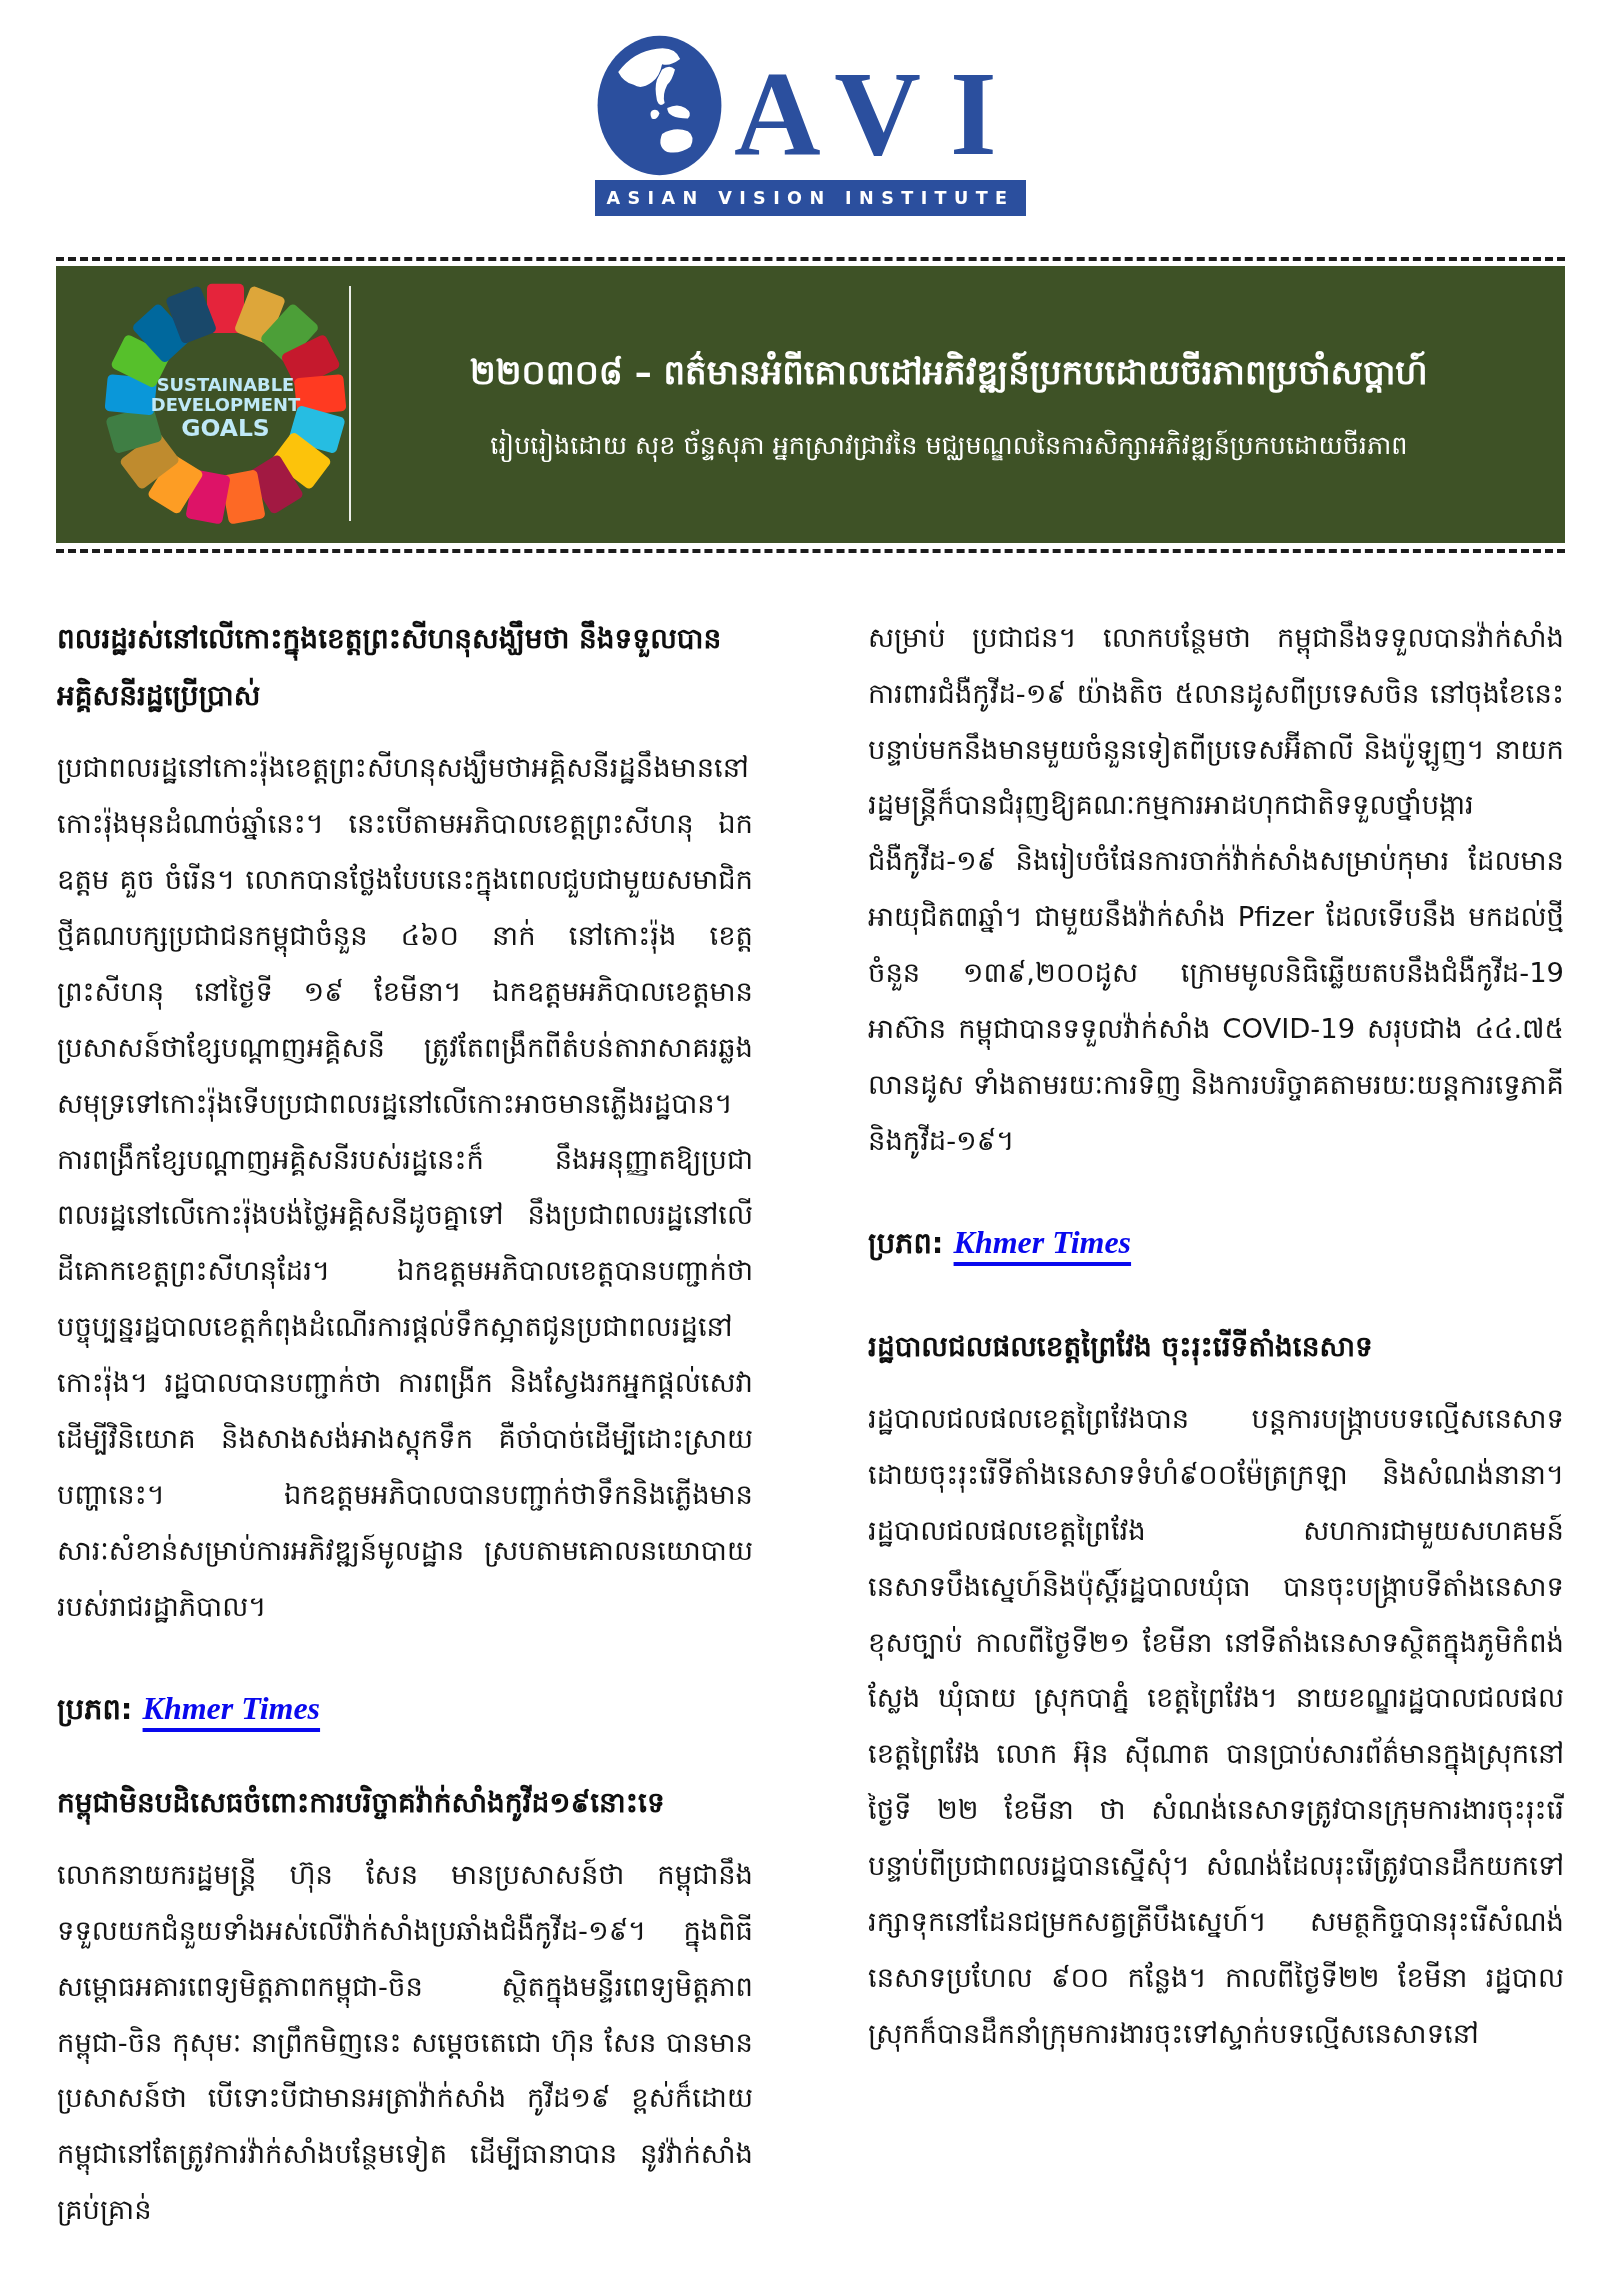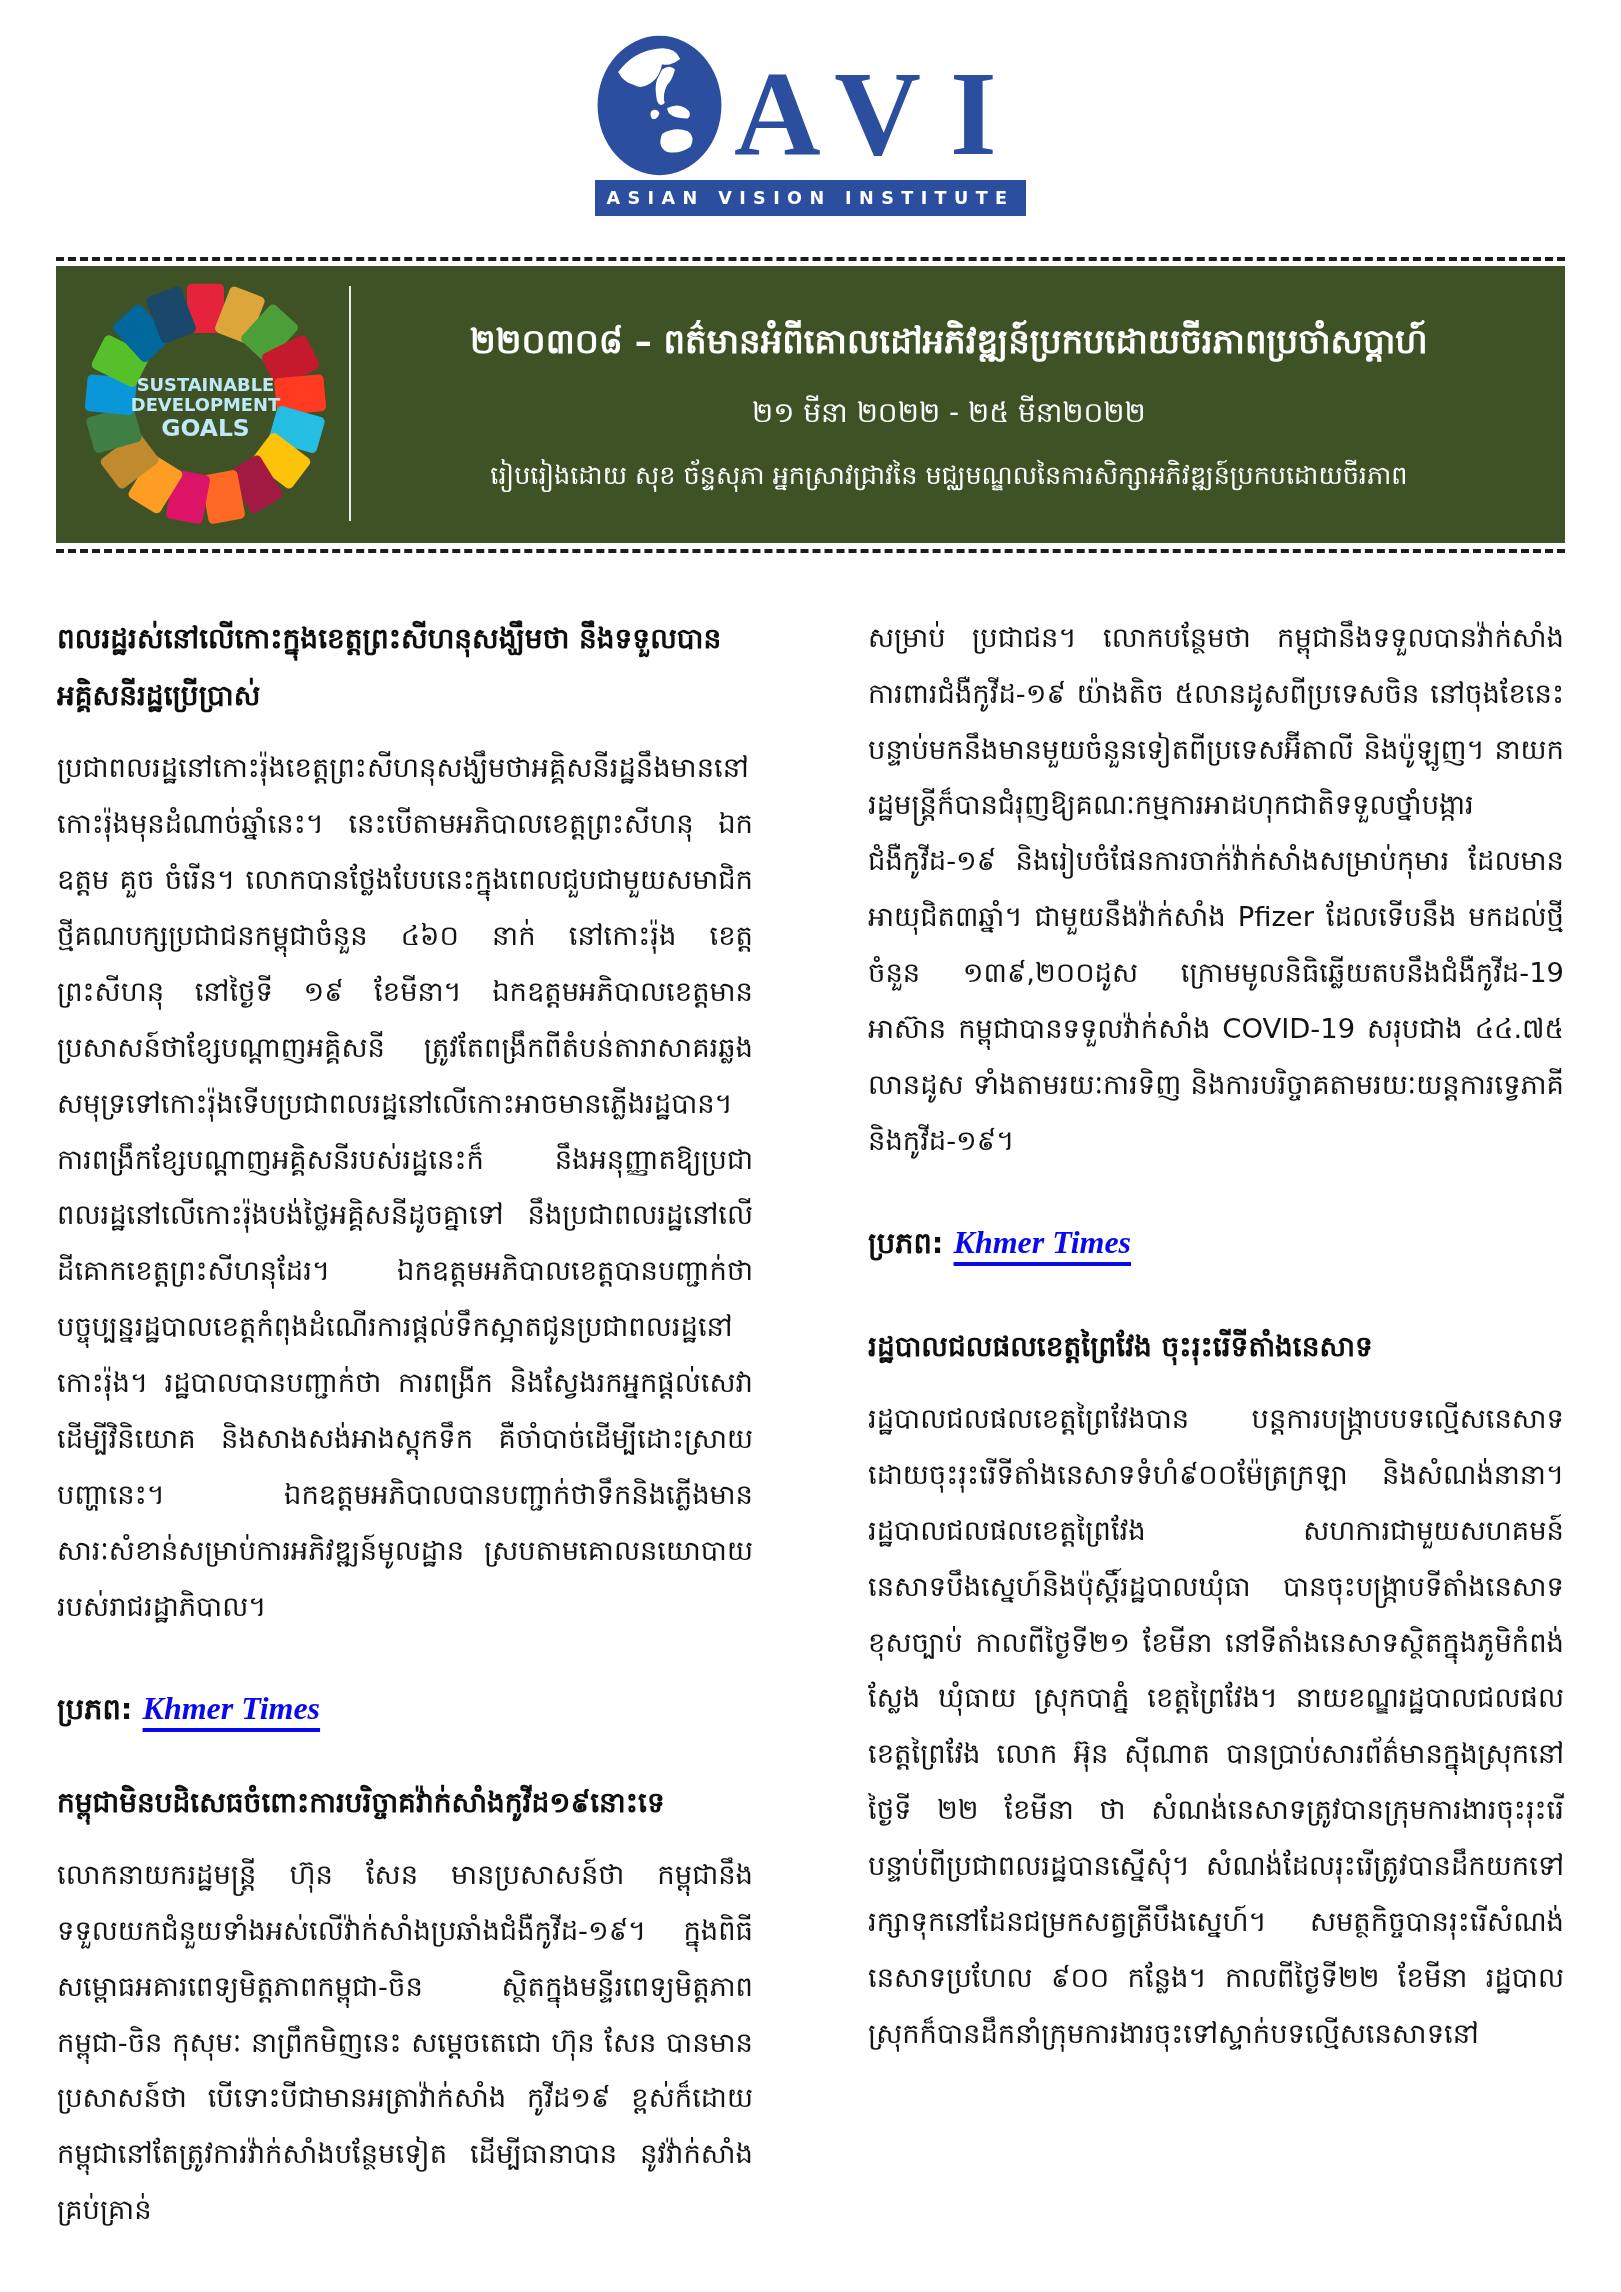--- a/index.html
+++ b/index.html
@@ -37,21 +37,21 @@
     margin:41px 56px 0;
     border-top:4.9px dashed #1c1c1c;
     border-bottom:4.9px dashed #1c1c1c;
     padding:5.9px 0;
   }
   .banner{
     background:var(--banner-bg);
     display:flex;align-items:center;
     padding:13.7px 21.6px 15.7px 25.5px;
   }
-  .banner-left{flex:0 0 267px;display:flex;justify-content:flex-start;align-items:center;}
+  .banner-left{flex:0 0 267px;display:flex;justify-content:flex-end;align-items:center;}
   .sdg-wheel{width:247px;height:247px;}
   .banner-divider{width:2px;align-self:stretch;background:rgba(255,255,255,.9);margin:5.9px 3.9px 5.9px 0;}
   .banner-text{flex:1;color:#fff;text-align:center;padding:0 45px;}
   .banner-title{font-size:34px;font-weight:bold;line-height:1.8;}
   .banner-issue{font-size:28px;margin-top:15.7px;line-height:1.5;}
   .banner-date{font-size:28px;margin-top:19.6px;line-height:1.5;}
   .banner-byline{font-size:25.5px;margin-top:21.6px;line-height:1.6;}
 
   
   .columns{display:flex;gap:115px;padding:57px 57px 63px;}
@@ -120,21 +120,20 @@
               <rect x="-15" y="-97" width="30" height="40" rx="4" fill="#19486A" transform="translate(100,100) rotate(338.8235294117647)"></rect>
             </g>
           <text x="100" y="90" text-anchor="middle" font-size="14.5" font-weight="bold" fill="#BFE9F7">SUSTAINABLE</text>
           <text x="100" y="106" text-anchor="middle" font-size="14.5" font-weight="bold" fill="#BFE9F7">DEVELOPMENT</text>
           <text x="100" y="126" text-anchor="middle" font-size="19" font-weight="bold" fill="#BFE9F7">GOALS</text>
         </svg>
       </div>
       <div class="banner-divider"></div>
       <div class="banner-text">
         <div class="banner-title">២២០៣០៨ – ពត៌មានអំពីគោលដៅអភិវឌ្ឍន៍ប្រកបដោយចីរភាពប្រចាំសប្ដាហ៍</div>
-        <div class="banner-date">២១ មីនា ២០២២ - ២៥ មីនា២០២២</div>
         <div class="banner-byline">រៀបរៀងដោយ សុខ ច័ន្ទសុភា អ្នកស្រាវជ្រាវនៃ មជ្ឈមណ្ឌលនៃការសិក្សាអភិវឌ្ឍន៍ប្រកបដោយចីរភាព</div>
       </div>
     </div>
   </div>
 
   <div class="columns">
 
     <div class="col">
       <h2 class="article-heading">ពលរដ្ឋរស់នៅលើកោះក្នុងខេត្តព្រះសីហនុសង្ឃឹមថា នឹងទទួលបាន អគ្គិសនីរដ្ឋប្រើប្រាស់</h2>
       <p class="article-body">ប្រជាពលរដ្ឋនៅកោះរ៉ុងខេត្តព្រះសីហនុសង្ឃឹមថាអគ្គិសនីរដ្ឋនឹងមាននៅកោះរ៉ុងមុនដំណាច់ឆ្នាំនេះ។ នេះបើតាមអភិបាលខេត្តព្រះសីហនុ ឯកឧត្តម គួច ចំរើន។ លោកបានថ្លែងបែបនេះក្នុងពេលជួបជាមួយសមាជិកថ្មីគណបក្សប្រជាជនកម្ពុជាចំនួន ៤៦០ នាក់ នៅកោះរ៉ុង ខេត្តព្រះសីហនុ នៅថ្ងៃទី ១៩ ខែមីនា។ ឯកឧត្តមអភិបាលខេត្តមានប្រសាសន៍ថាខ្សែបណ្ដាញអគ្គិសនី ត្រូវតែពង្រឹកពីតំបន់តារាសាគរឆ្លងសមុទ្រទៅកោះរ៉ុងទើបប្រជាពលរដ្ឋនៅលើកោះអាចមានភ្លើងរដ្ឋបាន។ ការពង្រឹកខ្សែបណ្ដាញអគ្គិសនីរបស់រដ្ឋនេះក៏ នឹងអនុញ្ញាតឱ្យប្រជាពលរដ្ឋនៅលើកោះរ៉ុងបង់ថ្លៃអគ្គិសនីដូចគ្នាទៅ នឹងប្រជាពលរដ្ឋនៅលើដីគោកខេត្តព្រះសីហនុដែរ។ ឯកឧត្តមអភិបាលខេត្តបានបញ្ជាក់ថា បច្ចុប្បន្នរដ្ឋបាលខេត្តកំពុងដំណើរការផ្តល់ទឹកស្អាតជូនប្រជាពលរដ្ឋនៅកោះរ៉ុង។ រដ្ឋបាលបានបញ្ជាក់ថា ការពង្រីក និងស្វែងរកអ្នកផ្តល់សេវាដើម្បីវិនិយោគ និងសាងសង់អាងស្តុកទឹក គឺចាំបាច់ដើម្បីដោះស្រាយបញ្ហានេះ។ ឯកឧត្តមអភិបាលបានបញ្ជាក់ថាទឹកនិងភ្លើងមានសារៈសំខាន់សម្រាប់ការអភិវឌ្ឍន៍មូលដ្ឋាន ស្របតាមគោលនយោបាយរបស់រាជរដ្ឋាភិបាល។</p>

